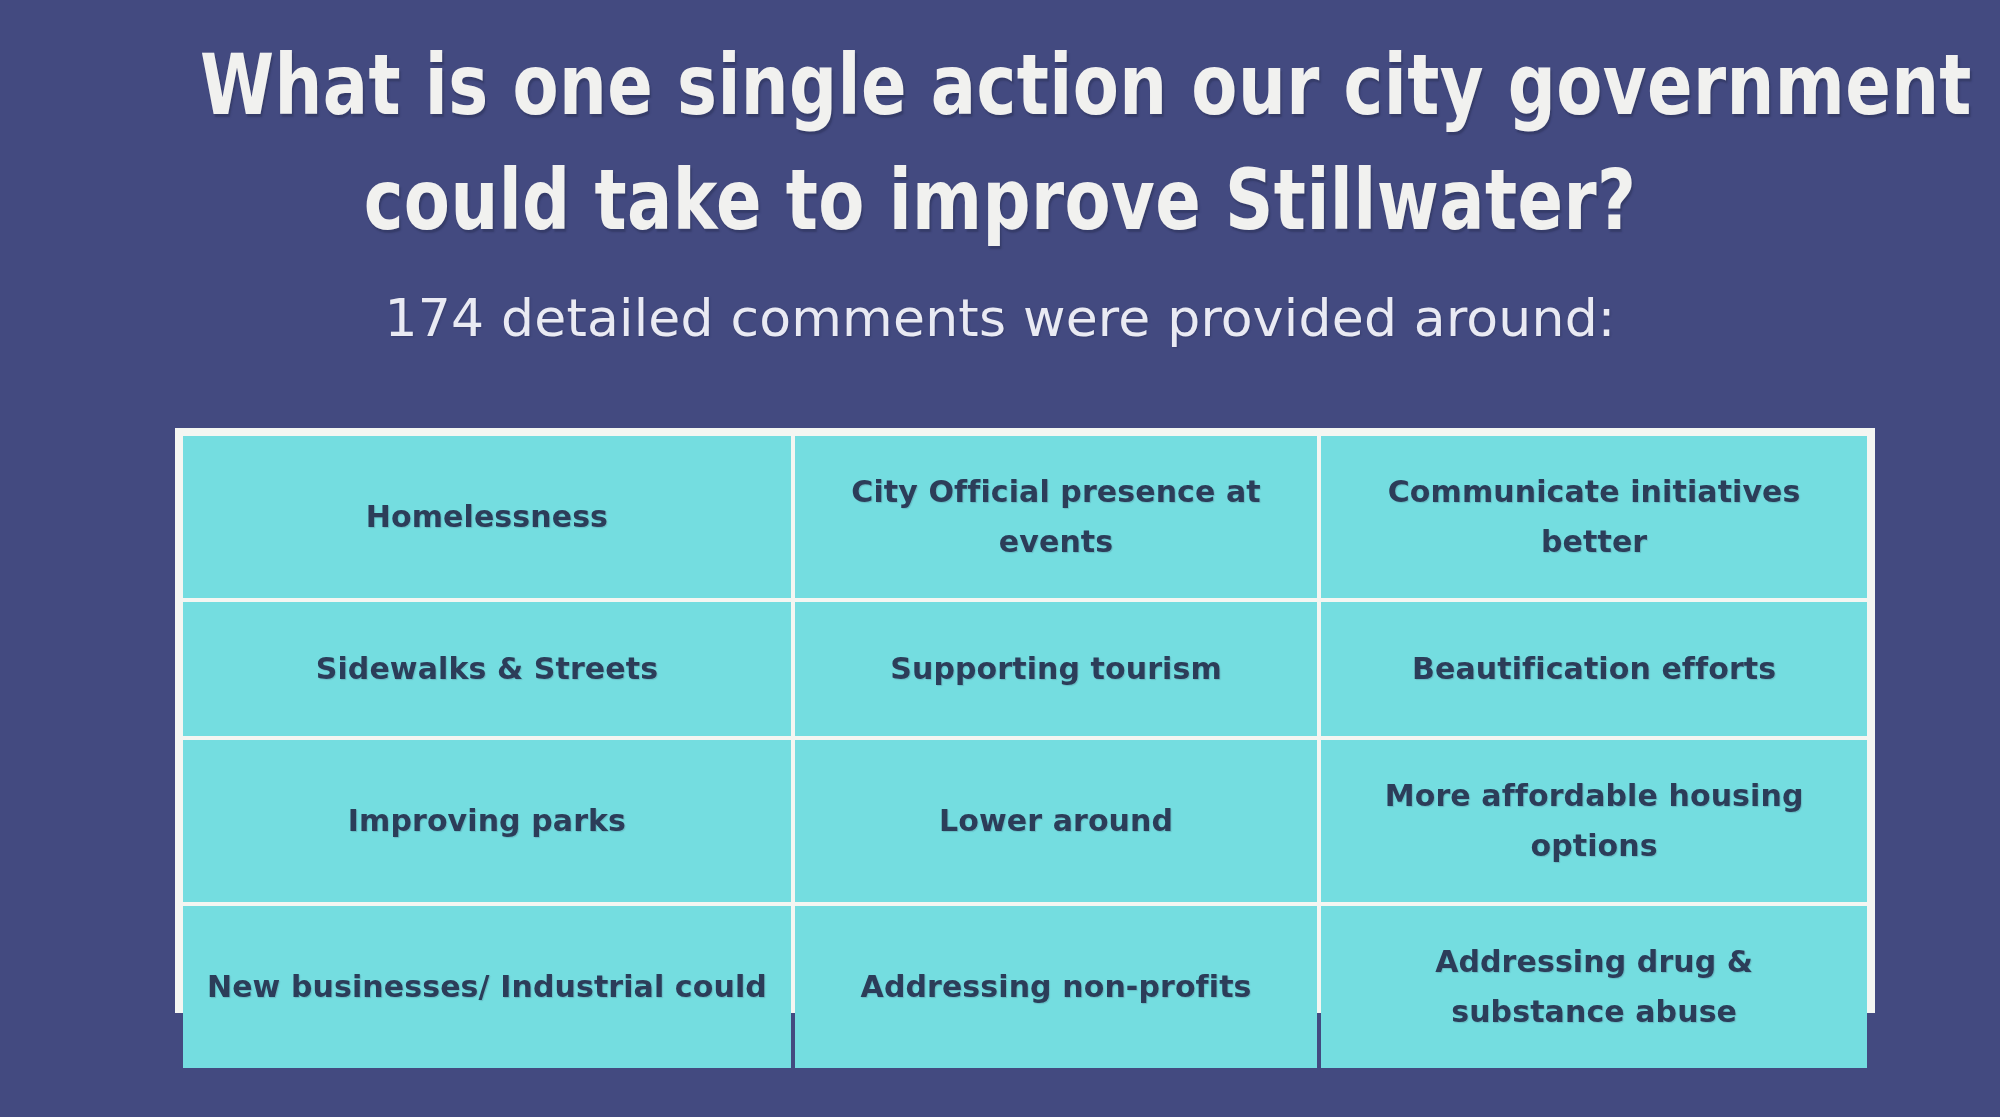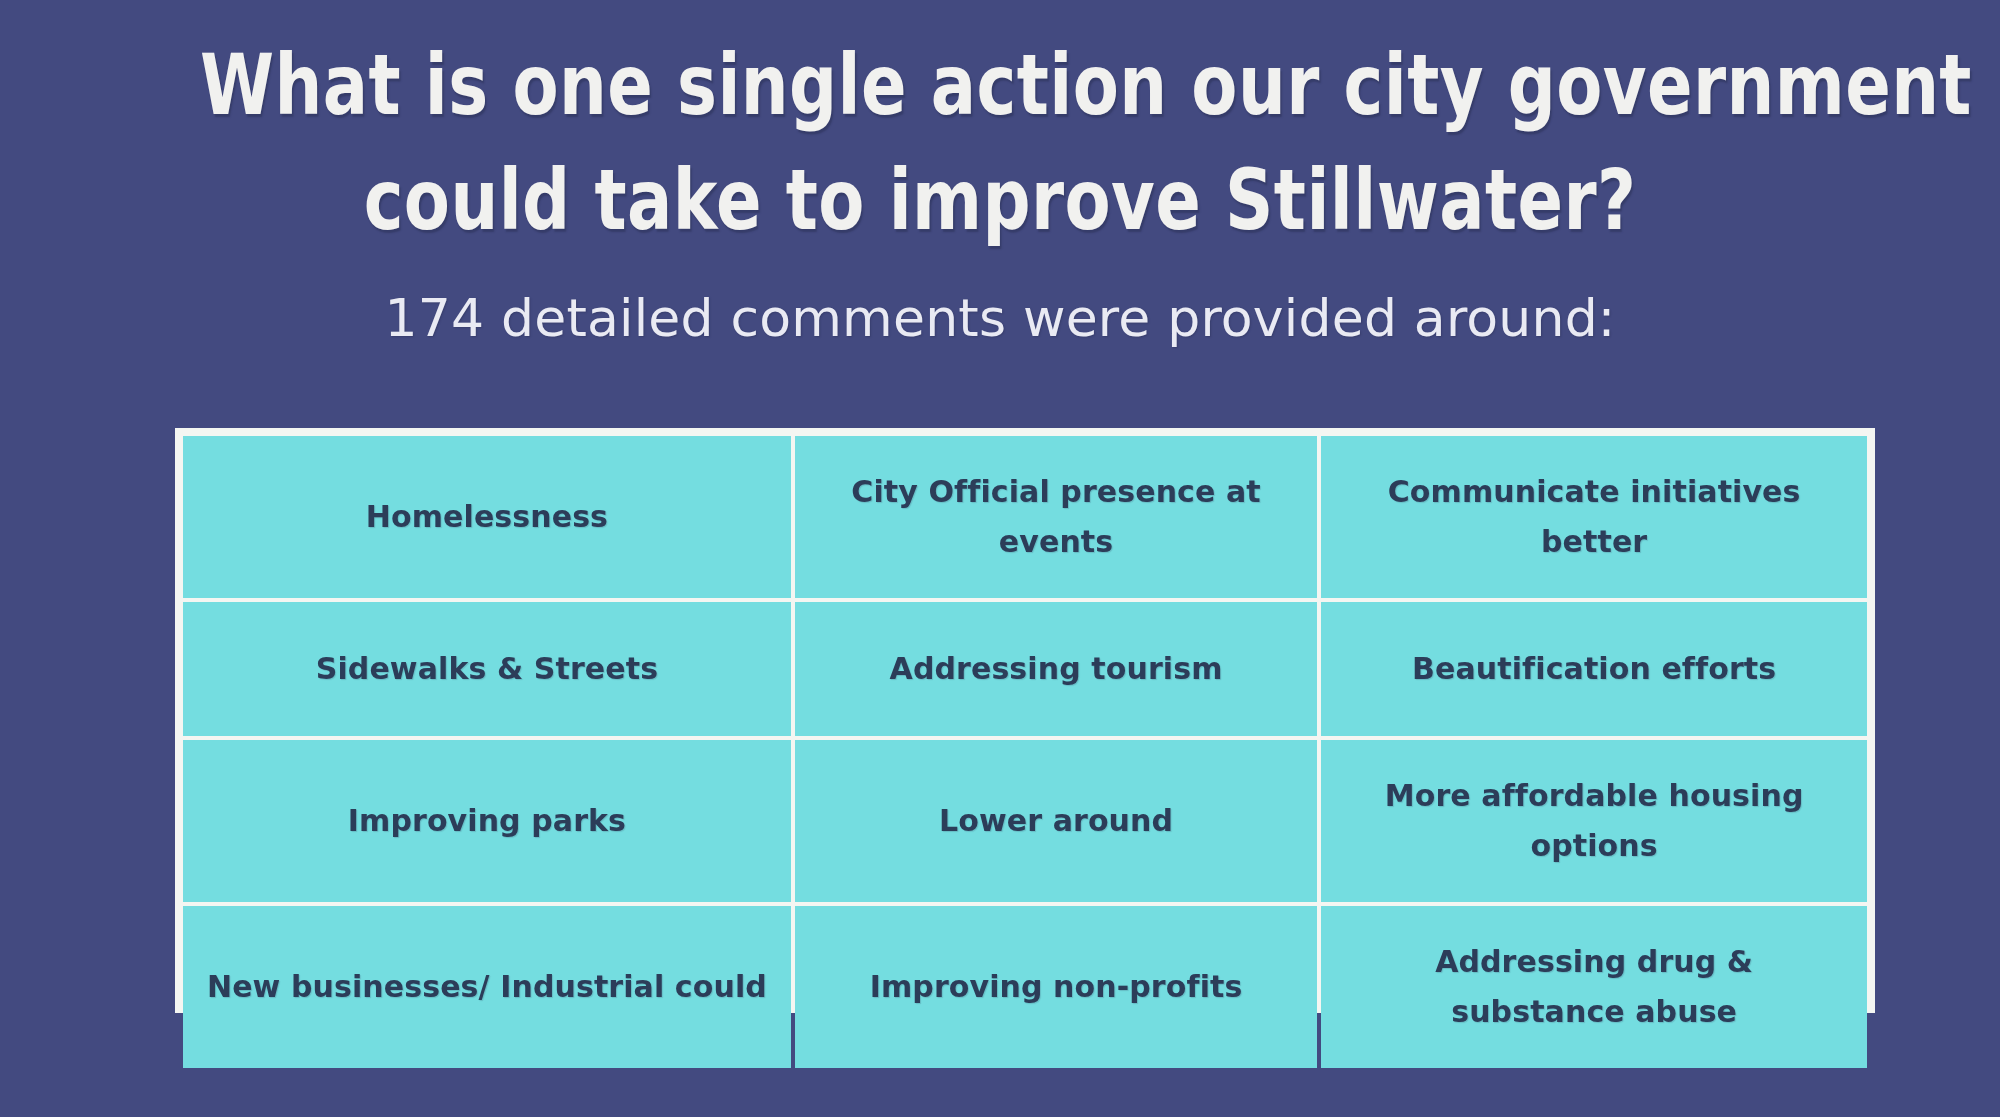--- a/index.html
+++ b/index.html
@@ -115,30 +115,30 @@
   <div class="table-wrap">
     <table class="grid-table">
       <tbody>
         <tr class="row-1">
           <td class="col-1">Homelessness</td>
           <td class="col-2">City Official presence at events</td>
           <td class="col-3">Communicate initiatives better</td>
         </tr>
         <tr class="row-2">
           <td class="col-1">Sidewalks &amp; Streets</td>
-          <td class="col-2">Addressing tourism</td>
+          <td class="col-2">Supporting tourism</td>
           <td class="col-3">Beautification efforts</td>
         </tr>
         <tr class="row-3">
           <td class="col-1">Improving parks</td>
           <td class="col-2">Lower around</td>
           <td class="col-3">More affordable housing options</td>
         </tr>
         <tr class="row-4">
           <td class="col-1">New businesses/ Industrial could</td>
-          <td class="col-2">Improving non-profits</td>
+          <td class="col-2">Addressing non-profits</td>
           <td class="col-3">Addressing drug &amp; substance abuse</td>
         </tr>
       </tbody>
     </table>
   </div>
 
 </div>
 
 </body></html>

